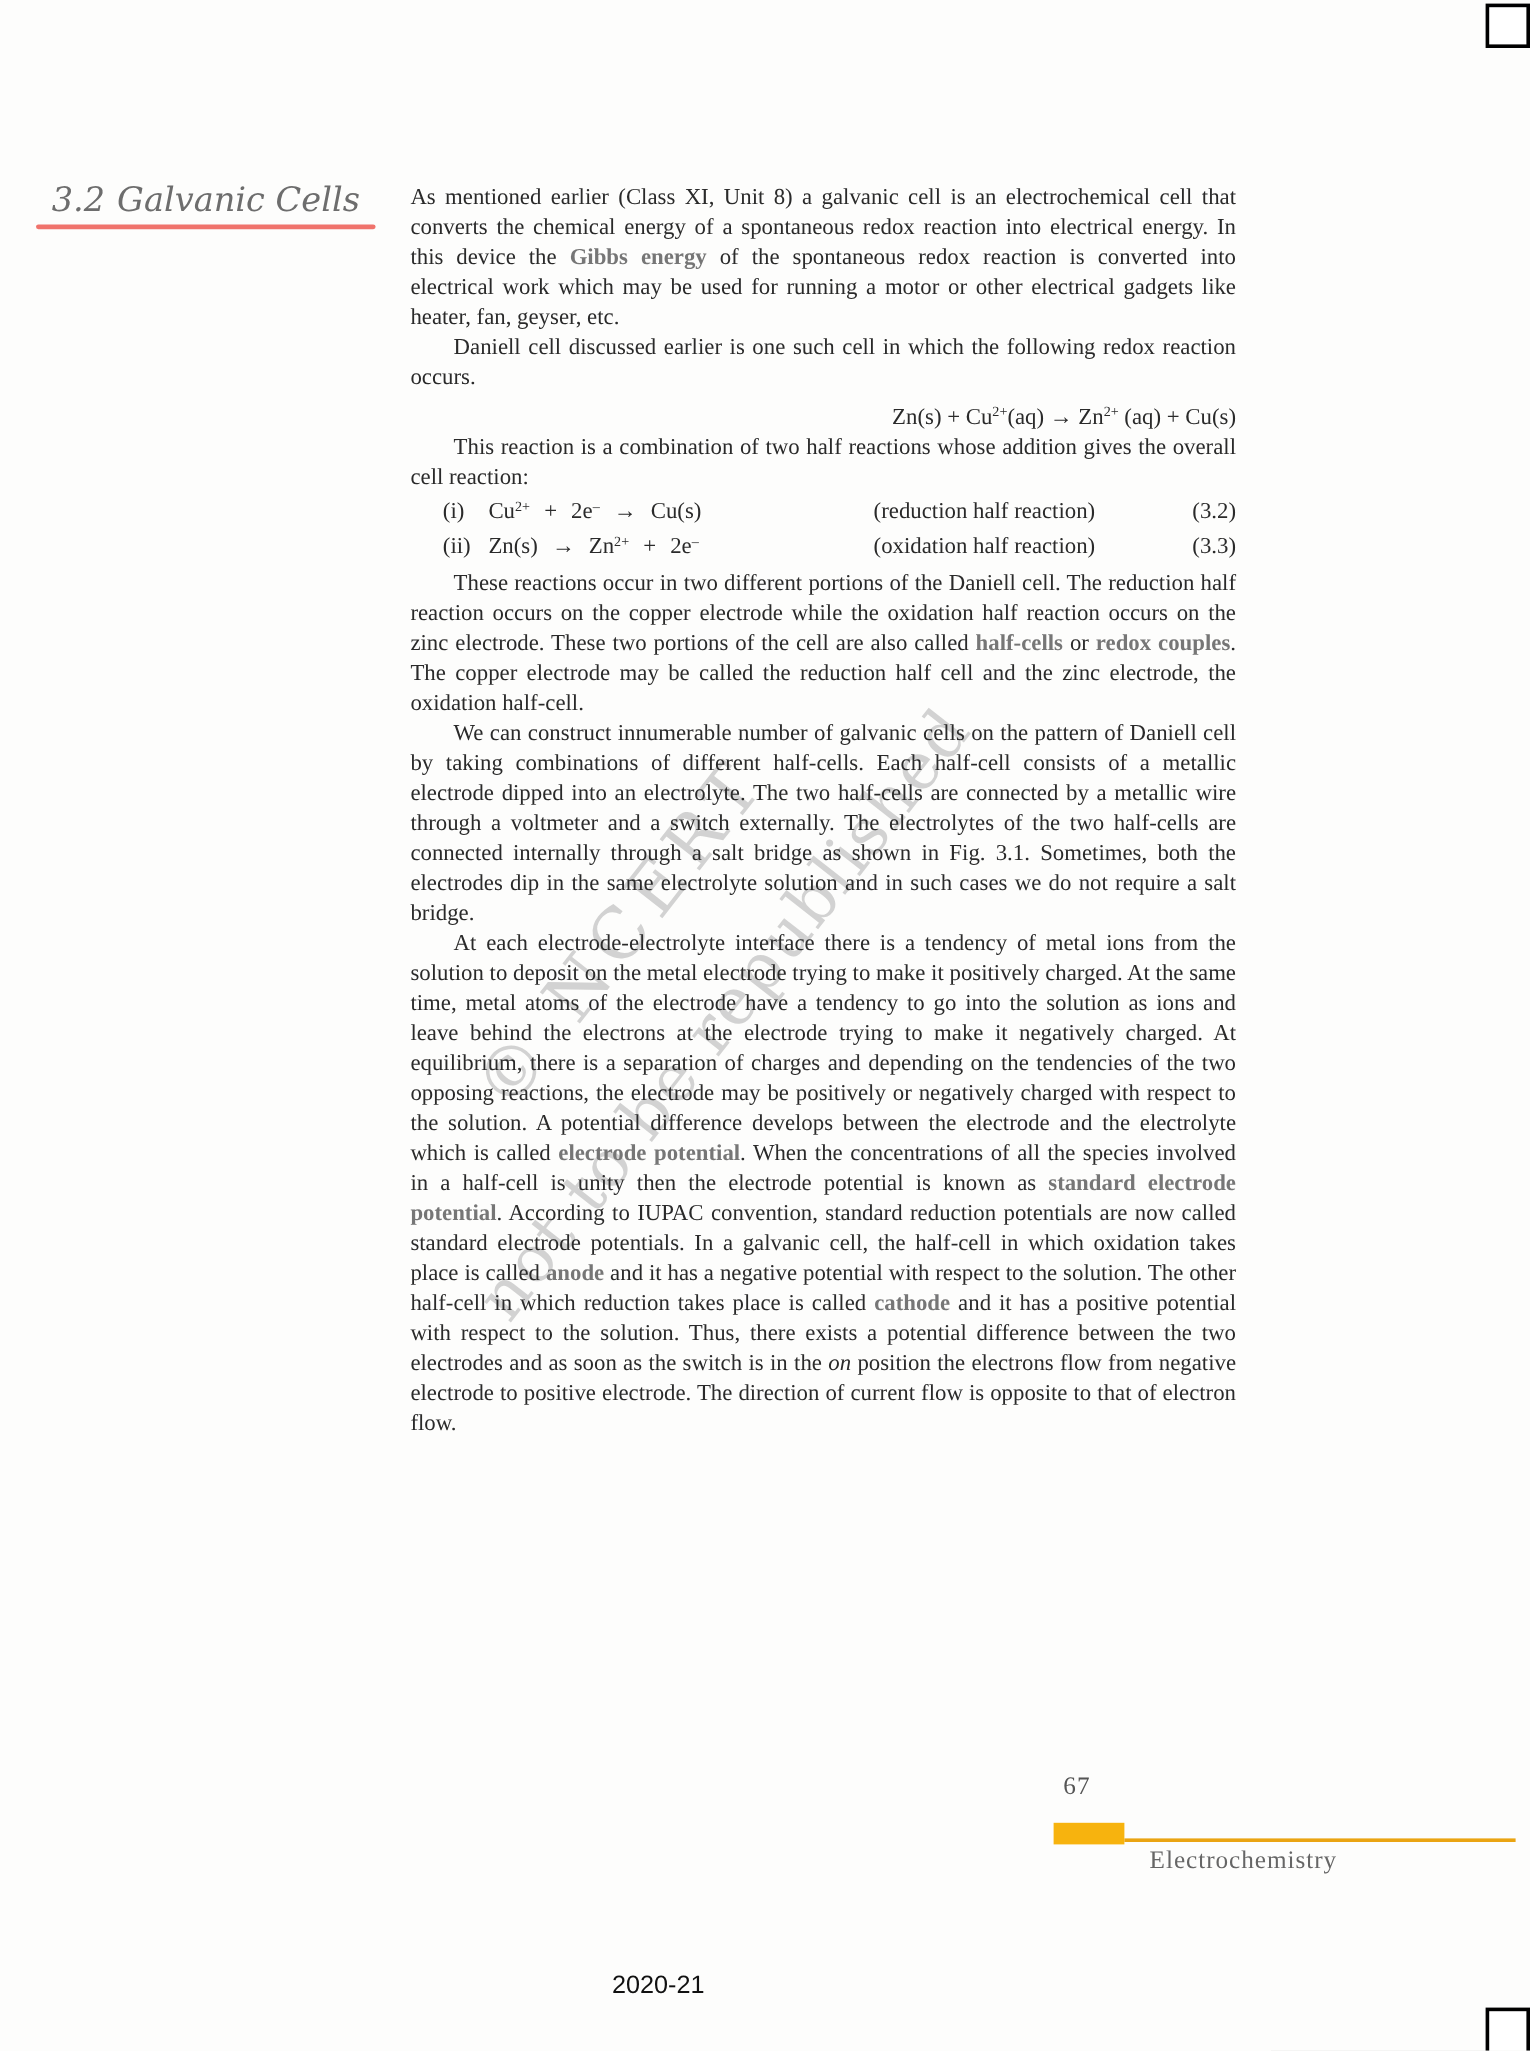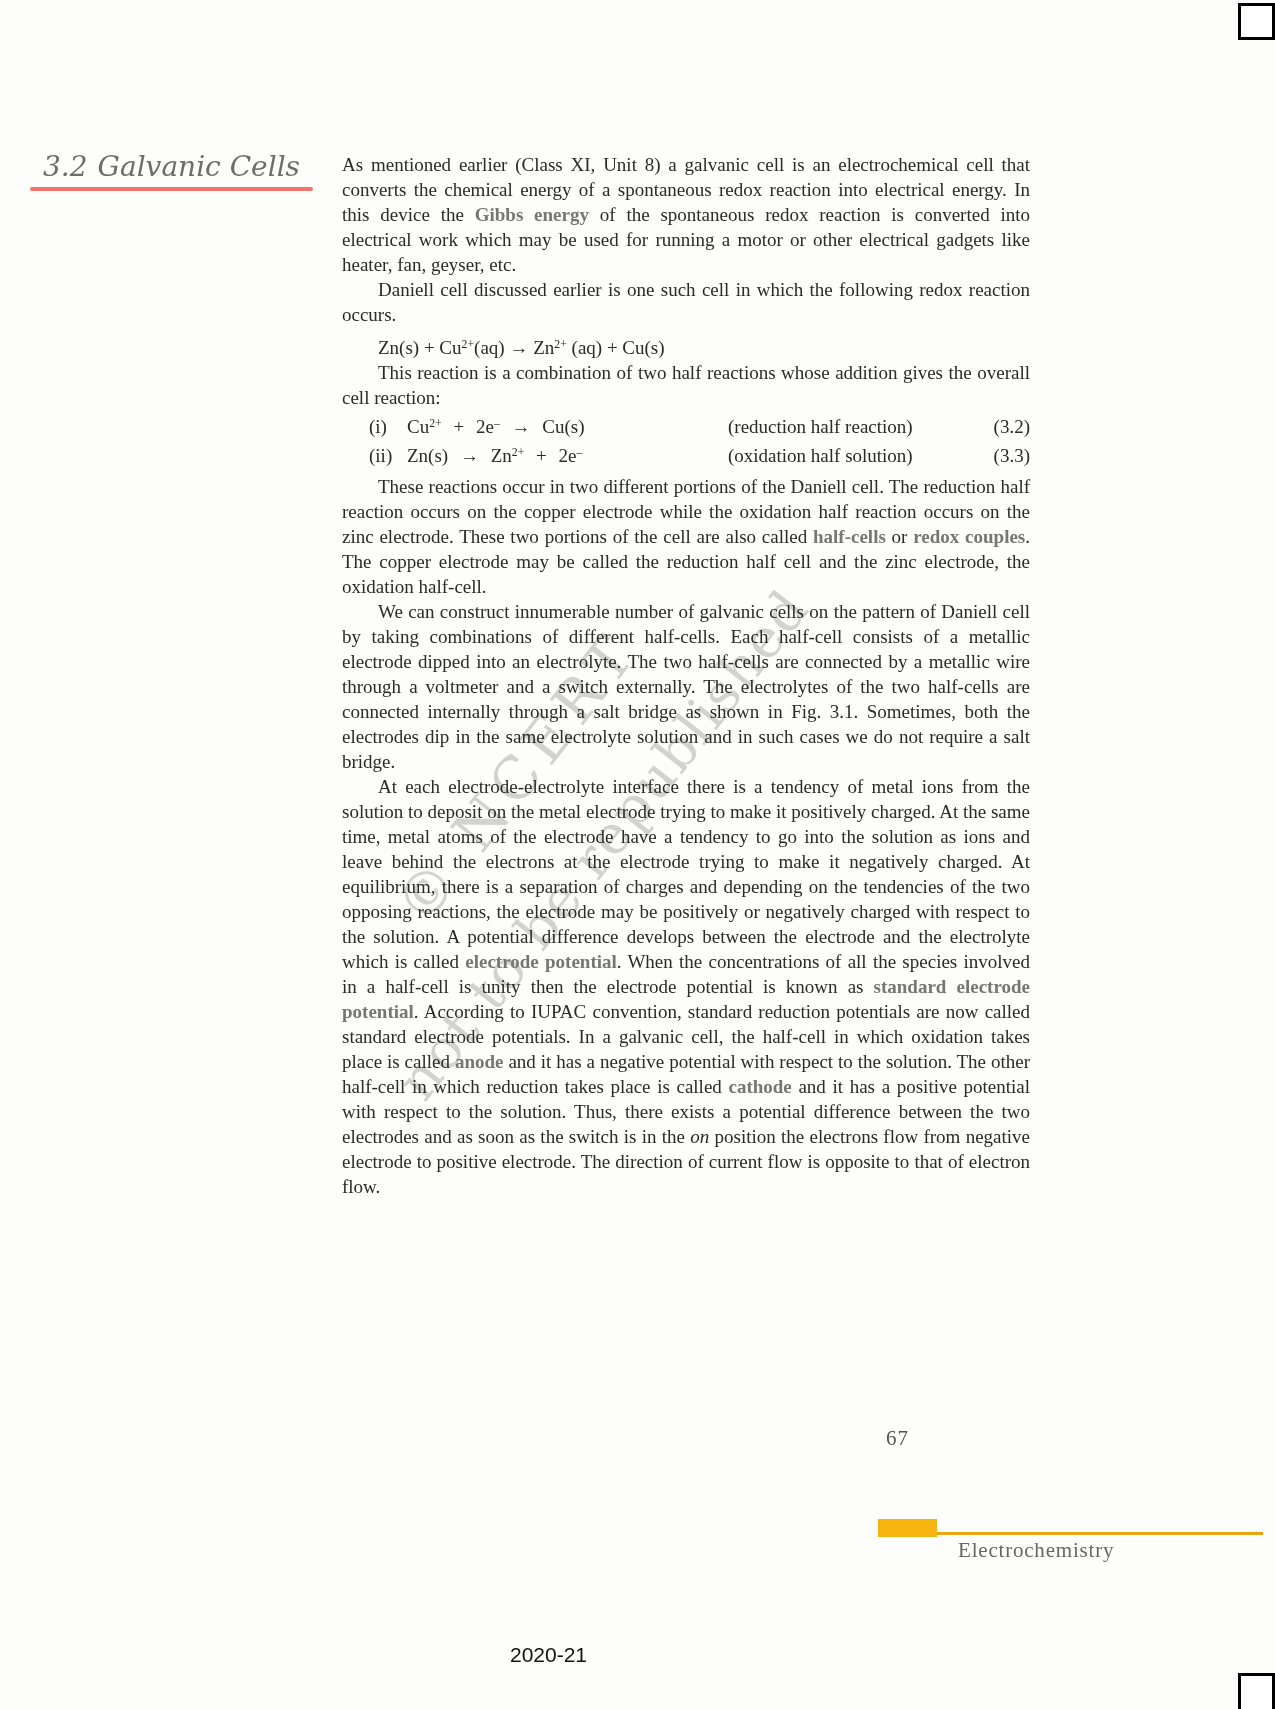--- a/index.html
+++ b/index.html
@@ -42,31 +42,31 @@
     position:absolute; left:342px; top:152px; width:688px;
     font-size:19px; line-height:25px; text-align:justify; z-index:2;
   }
   .para { margin:0; text-indent:36px; }
   .para.first { text-indent:0; }
   .para.after-eq { margin-top:6px; }
   .kw { font-weight:bold; color:#767676; }
   .it { font-style:italic; }
   sup { font-size:0.62em; vertical-align:baseline; position:relative; top:-0.5em; line-height:0; }
 
-  .eq-main { margin:8px 0 0 36px; text-align:left; }
+  .eq-main { margin:8px 0 0 36px; text-align:right; }
   .half-row { display:flex; align-items:baseline; margin:4px 0 0 0; padding-left:27px; text-align:left; }
   .half-row .lbl { width:38px; flex:0 0 auto; }
   .half-row .formula { width:278px; flex:0 0 auto; word-spacing:7px; }
   .half-row .rname { flex:0 0 auto;margin-left:43px; }
   .half-row .eqno { margin-left:auto; }
 
   
   .pagebox { position:absolute; left:878px; top:1519px; width:59px; height:18px; background:#f7b30e; z-index:2; }
   .pagenum {
-    position:absolute; left:886px; top:1426px; z-index:3;
+    position:absolute; left:886px; top:1476px; z-index:3;
     font-size:21px; color:#555; letter-spacing:1px;
   }
   .chapter {
     position:absolute; left:958px; top:1498px; z-index:3;
     font-size:21px; color:#666; letter-spacing:0.8px;margin-top:40px;
   }
   .footer-rule { position:absolute; left:937px; top:1532px; width:326px; height:3px; background:#eaa412; z-index:2; }
 
   .year-mark {
     position:absolute; left:0; top:1643px; width:1097px; text-align:center; z-index:2;
@@ -106,21 +106,21 @@
     <div class="half-row">
       <span class="lbl">(i)</span>
       <span class="formula"><span>Cu</span><sup>2+</sup><span> + 2e</span><sup>–</sup><span> → Cu(s)</span></span>
       <span class="rname">(reduction half reaction)</span>
       <span class="eqno">(3.2)</span>
     </div>
 
     <div class="half-row">
       <span class="lbl">(ii)</span>
       <span class="formula"><span>Zn(s) → Zn</span><sup>2+</sup><span> + 2e</span><sup>–</sup></span>
-      <span class="rname">(oxidation half solution)</span>
+      <span class="rname">(oxidation half reaction)</span>
       <span class="eqno">(3.3)</span>
     </div>
 
     <p class="para after-eq"><span>These reactions occur in two different portions of the Daniell cell. The reduction half reaction occurs on the copper electrode while the oxidation half reaction occurs on the zinc electrode. These two portions of the cell are also called </span><span class="kw">half-cells</span><span> or </span><span class="kw">redox couples</span><span>. The copper electrode may be called the reduction half cell and the zinc electrode, the oxidation half-cell.</span></p>
 
     <p class="para"><span>We can construct innumerable number of galvanic cells on the pattern of Daniell cell by taking combinations of different half-cells. Each half-cell consists of a metallic electrode dipped into an electrolyte. The two half-cells are connected by a metallic wire through a voltmeter and a switch externally. The electrolytes of the two half-cells are connected internally through a salt bridge as shown in Fig. 3.1. Sometimes, both the electrodes dip in the same electrolyte solution and in such cases we do not require a salt bridge.</span></p>
 
     <p class="para"><span>At each electrode-electrolyte interface there is a tendency of metal ions from the solution to deposit on the metal electrode trying to make it positively charged. At the same time, metal atoms of the electrode have a tendency to go into the solution as ions and leave behind the electrons at the electrode trying to make it negatively charged. At equilibrium, there is a separation of charges and depending on the tendencies of the two opposing reactions, the electrode may be positively or negatively charged with respect to the solution. A potential difference develops between the electrode and the electrolyte which is called </span><span class="kw">electrode potential</span><span>. When the concentrations of all the species involved in a half-cell is unity then the electrode potential is known as </span><span class="kw">standard electrode potential</span><span>. According to IUPAC convention, standard reduction potentials are now called standard electrode potentials. In a galvanic cell, the half-cell in which oxidation takes place is called </span><span class="kw">anode</span><span> and it has a negative potential with respect to the solution. The other half-cell in which reduction takes place is called </span><span class="kw">cathode</span><span> and it has a positive potential with respect to the solution. Thus, there exists a potential difference between the two electrodes and as soon as the switch is in the </span><span class="it">on</span><span> position the electrons flow from negative electrode to positive electrode. The direction of current flow is opposite to that of electron flow.</span></p>
 
   </main>

